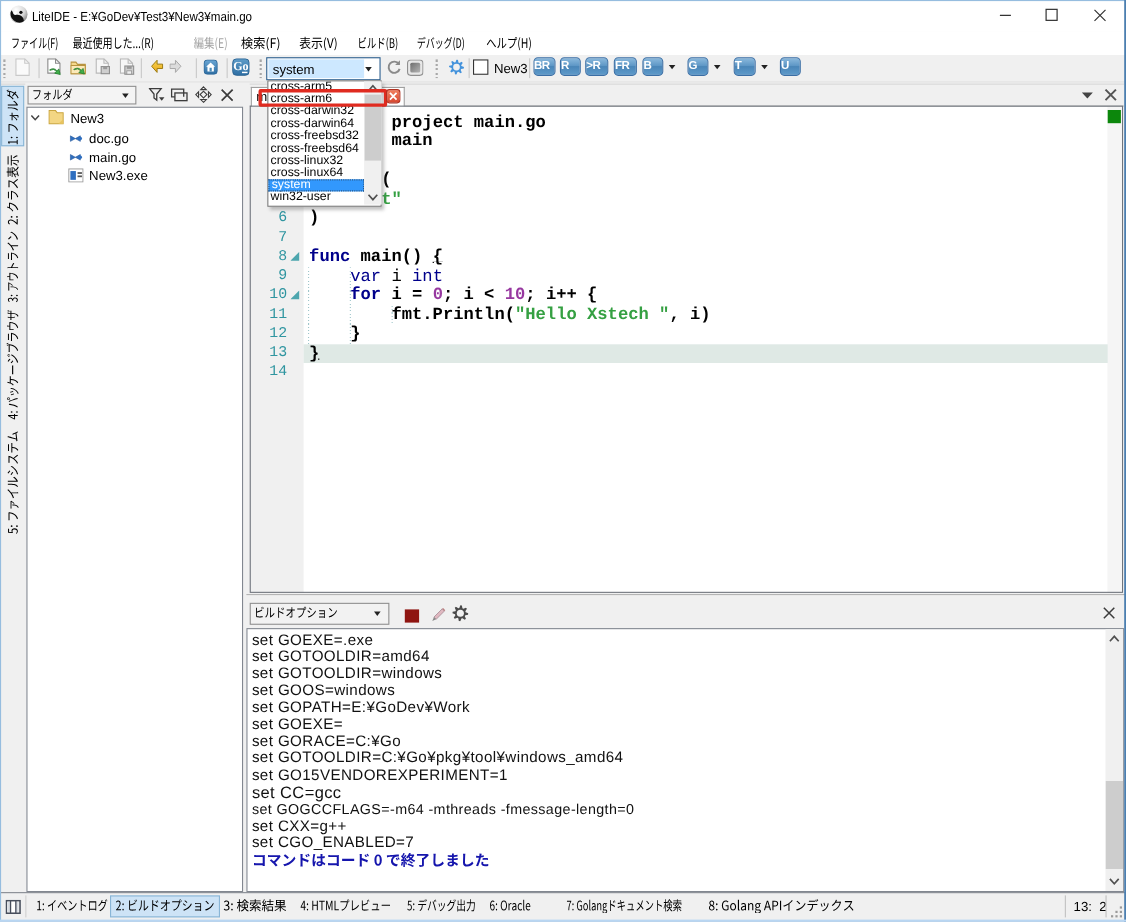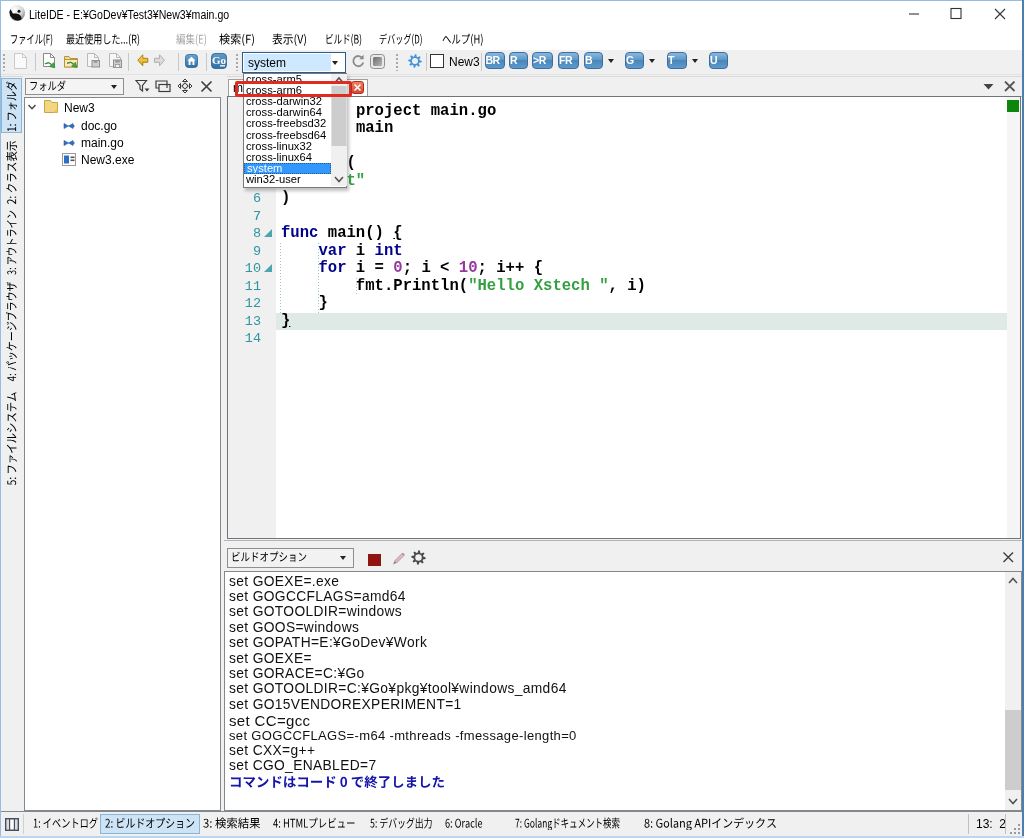--- a/index.html
+++ b/index.html
@@ -314,21 +314,21 @@
   </svg>
 <svg class="abs" style="left:264px;top:264.4px" width="9" height="9">
     <path d="M8 0 V8 H0 Z" fill="#4da6ae"></path>
   </svg>
 <div class="abs" style="left:281px;top:102.9px;font-family:'Liberation Mono',monospace;font-weight:bold;font-size:15.6px;line-height:17.5px;white-space:pre"><span style="color:#35a042">//      </span><span style="color:#000000">project main.go</span></div>
 <div class="abs" style="left:281px;top:120.4px;font-family:'Liberation Mono',monospace;font-weight:bold;font-size:15.6px;line-height:17.5px;white-space:pre"><span style="color:#00008b">package </span><span style="color:#000">main</span></div>
 <div class="abs" style="left:281px;top:155.4px;font-family:'Liberation Mono',monospace;font-weight:bold;font-size:15.6px;line-height:17.5px;white-space:pre"><span style="color:#00008b">import</span><span style="color:#000"> (</span></div>
 <div class="abs" style="left:281px;top:172.9px;font-family:'Liberation Mono',monospace;font-weight:bold;font-size:15.6px;line-height:17.5px;white-space:pre"><span style="color:#000">    </span><span style="color:#35a042">"fmt"</span></div>
 <div class="abs" style="left:281px;top:190.4px;font-family:'Liberation Mono',monospace;font-weight:bold;font-size:15.6px;line-height:17.5px;white-space:pre"><span style="color:#000">)</span></div>
 <div class="abs" style="left:281px;top:225.4px;font-family:'Liberation Mono',monospace;font-weight:bold;font-size:15.6px;line-height:17.5px;white-space:pre"><span style="color:#00008b">func </span><span style="color:#000">main</span><span style="color:#000">() </span><span style="color:#000;text-decoration:underline">{</span></div>
-<div class="abs" style="left:281px;top:242.9px;font-family:'Liberation Mono',monospace;font-weight:bold;font-size:15.6px;line-height:17.5px;white-space:pre"><span style="color:#000">    </span><span style="color:#00008b">var</span><span style="color:#000"> i </span><span style="color:#00008b">int</span></div>
+<div class="abs" style="left:281px;top:242.9px;font-family:'Liberation Mono',monospace;font-weight:normal;font-size:15.6px;line-height:17.5px;white-space:pre"><span style="color:#000">    </span><span style="color:#00008b">var</span><span style="color:#000"> i </span><span style="color:#00008b">int</span></div>
 <div class="abs" style="left:281px;top:260.4px;font-family:'Liberation Mono',monospace;font-weight:bold;font-size:15.6px;line-height:17.5px;white-space:pre"><span style="color:#000">    </span><span style="color:#00008b">for</span><span style="color:#000"> i = </span><span style="color:#9738a0">0</span><span style="color:#000">; i &lt; </span><span style="color:#9738a0">10</span><span style="color:#000">; i++ {</span></div>
 <div class="abs" style="left:281px;top:277.9px;font-family:'Liberation Mono',monospace;font-weight:bold;font-size:15.6px;line-height:17.5px;white-space:pre"><span style="color:#000">        fmt.Println(</span><span style="color:#35a042">"Hello Xstech "</span><span style="color:#000">, i)</span></div>
 <div class="abs" style="left:281px;top:295.4px;font-family:'Liberation Mono',monospace;font-weight:bold;font-size:15.6px;line-height:17.5px;white-space:pre"><span style="color:#000">    }</span></div>
 <div class="abs" style="left:281px;top:312.9px;font-family:'Liberation Mono',monospace;font-weight:bold;font-size:15.6px;line-height:17.5px;white-space:pre"><span style="color:#000;text-decoration:underline">}</span></div>
 <div class="abs" style="left:280px;top:243px;width:1px;height:70px;background-image:repeating-linear-gradient(#9fc6cb 0 1px,transparent 1px 3px)"></div>
 <div class="abs" style="left:318px;top:243px;width:1px;height:70px;background-image:repeating-linear-gradient(#9fc6cb 0 1px,transparent 1px 3px)"></div>
 <div class="abs" style="left:356px;top:278px;width:1px;height:17px;background-image:repeating-linear-gradient(#9fc6cb 0 1px,transparent 1px 3px)"></div>
 <div class="abs" style="left:243px;top:72.5px;width:104px;height:115px;background:#fff;border:1px solid #7a7a7a;box-shadow:2px 3px 3px rgba(100,100,100,0.4);z-index:40"></div>
 <div class="abs" style="left:244px;top:73.6px;width:87px;height:11.2px;color:#000;line-height:11.5px;font-size:11.2px;padding-left:2px;z-index:41;white-space:nowrap;overflow:hidden">cross-arm5</div>
 <div class="abs" style="left:244px;top:84.8px;width:87px;height:11.2px;color:#000;line-height:11.5px;font-size:11.2px;padding-left:2px;z-index:41;white-space:nowrap;overflow:hidden">cross-arm6</div>
@@ -364,21 +364,21 @@
   </svg>
 <svg class="abs" style="left:411px;top:550px" width="15" height="15">
     <polygon points="14.70,7.50 14.56,8.90 12.03,9.38 11.57,10.22 12.59,12.59 11.50,13.49 9.38,12.03 8.46,12.31 7.50,14.70 6.10,14.56 5.62,12.03 4.78,11.57 2.41,12.59 1.51,11.50 2.97,9.38 2.69,8.46 0.30,7.50 0.44,6.10 2.97,5.62 3.43,4.78 2.41,2.41 3.50,1.51 5.62,2.97 6.54,2.69 7.50,0.30 8.90,0.44 9.38,2.97 10.22,3.43 12.59,2.41 13.49,3.50 12.03,5.62 12.31,6.54" fill="#4a4a4a"></polygon>
     <circle cx="7.5" cy="7.5" r="3.24" fill="#f0f0f0"></circle>
   </svg>
 <svg class="abs" style="left:1002px;top:551px" width="13" height="13">
     <path d="M1.5 1.5 L11 11 M11 1.5 L1.5 11" stroke="#3c3c3c" stroke-width="1.4"></path>
   </svg>
 <div class="abs" style="left:224px;top:571px;width:798px;height:240px;background:#fff;border:1px solid #828790"></div>
 <div class="abs" style="left:229px;top:573.5px;font-size:13.8px;letter-spacing:0.35px;color:#111;white-space:pre">set GOEXE=.exe</div>
-<div class="abs" style="left:229px;top:588.9px;font-size:13.8px;letter-spacing:0.35px;color:#111;white-space:pre">set GOGCCFLAGS=amd64</div>
+<div class="abs" style="left:229px;top:588.9px;font-size:13.8px;letter-spacing:0.35px;color:#111;white-space:pre">set GOTOOLDIR=amd64</div>
 <div class="abs" style="left:229px;top:604.3px;font-size:13.8px;letter-spacing:0.35px;color:#111;white-space:pre">set GOTOOLDIR=windows</div>
 <div class="abs" style="left:229px;top:619.7px;font-size:13.8px;letter-spacing:0.35px;color:#111;white-space:pre">set GOOS=windows</div>
 <div class="abs" style="left:229px;top:635.1px;font-size:13.8px;letter-spacing:0.35px;color:#111;white-space:pre">set GOPATH=E:¥GoDev¥Work</div>
 <div class="abs" style="left:229px;top:650.5px;font-size:13.8px;letter-spacing:0.35px;color:#111;white-space:pre">set GOEXE=</div>
 <div class="abs" style="left:229px;top:665.9px;font-size:13.8px;letter-spacing:0.35px;color:#111;white-space:pre">set GORACE=C:¥Go</div>
 <div class="abs" style="left:229px;top:681.3px;font-size:13.8px;letter-spacing:0.35px;color:#111;white-space:pre">set GOTOOLDIR=C:¥Go¥pkg¥tool¥windows_amd64</div>
 <div class="abs" style="left:229px;top:696.7px;font-size:13.8px;letter-spacing:0.35px;color:#111;white-space:pre">set GO15VENDOREXPERIMENT=1</div>
 <div class="abs" style="left:229px;top:712.1px;font-size:15px;letter-spacing:0.35px;color:#111;white-space:pre">set CC=gcc</div>
 <div class="abs" style="left:229px;top:727.5px;font-size:13px;letter-spacing:0.35px;color:#111;white-space:pre">set GOGCCFLAGS=-m64 -mthreads -fmessage-length=0</div>
 <div class="abs" style="left:229px;top:742.9px;font-size:13.8px;letter-spacing:0.35px;color:#111;white-space:pre">set CXX=g++</div>

